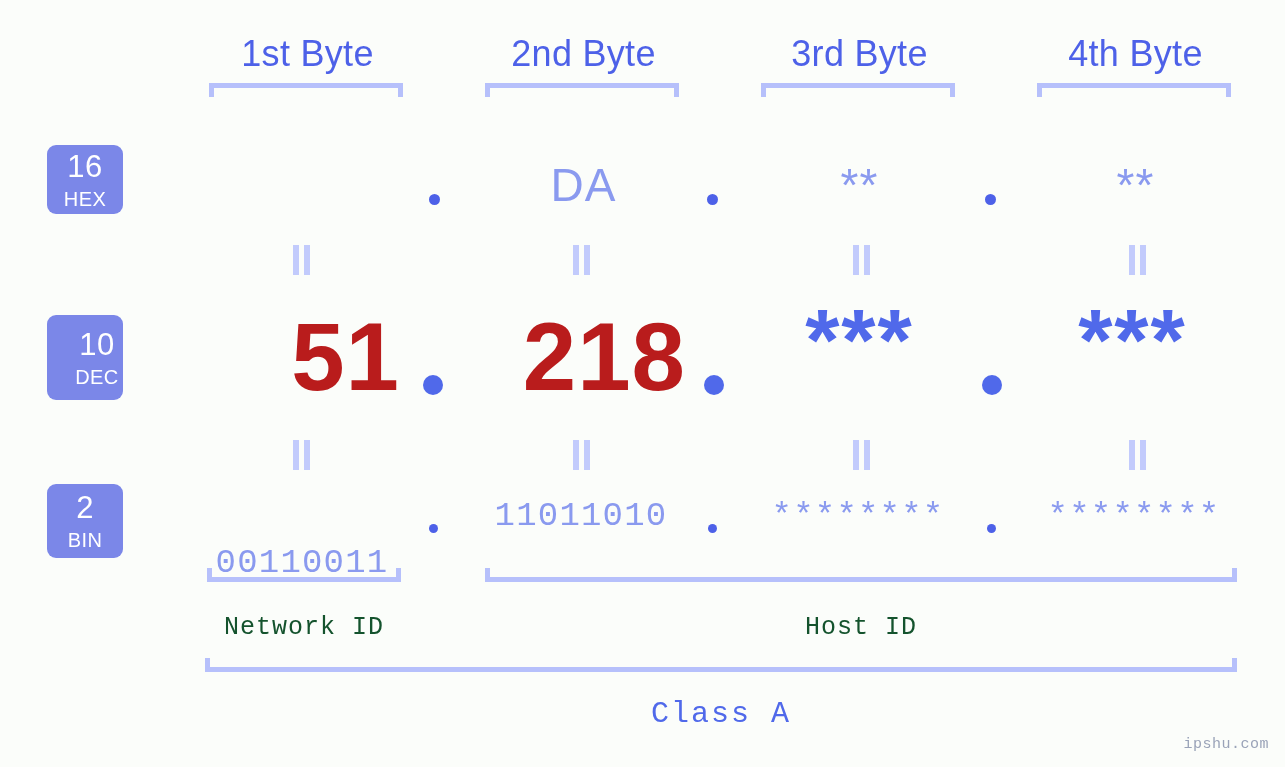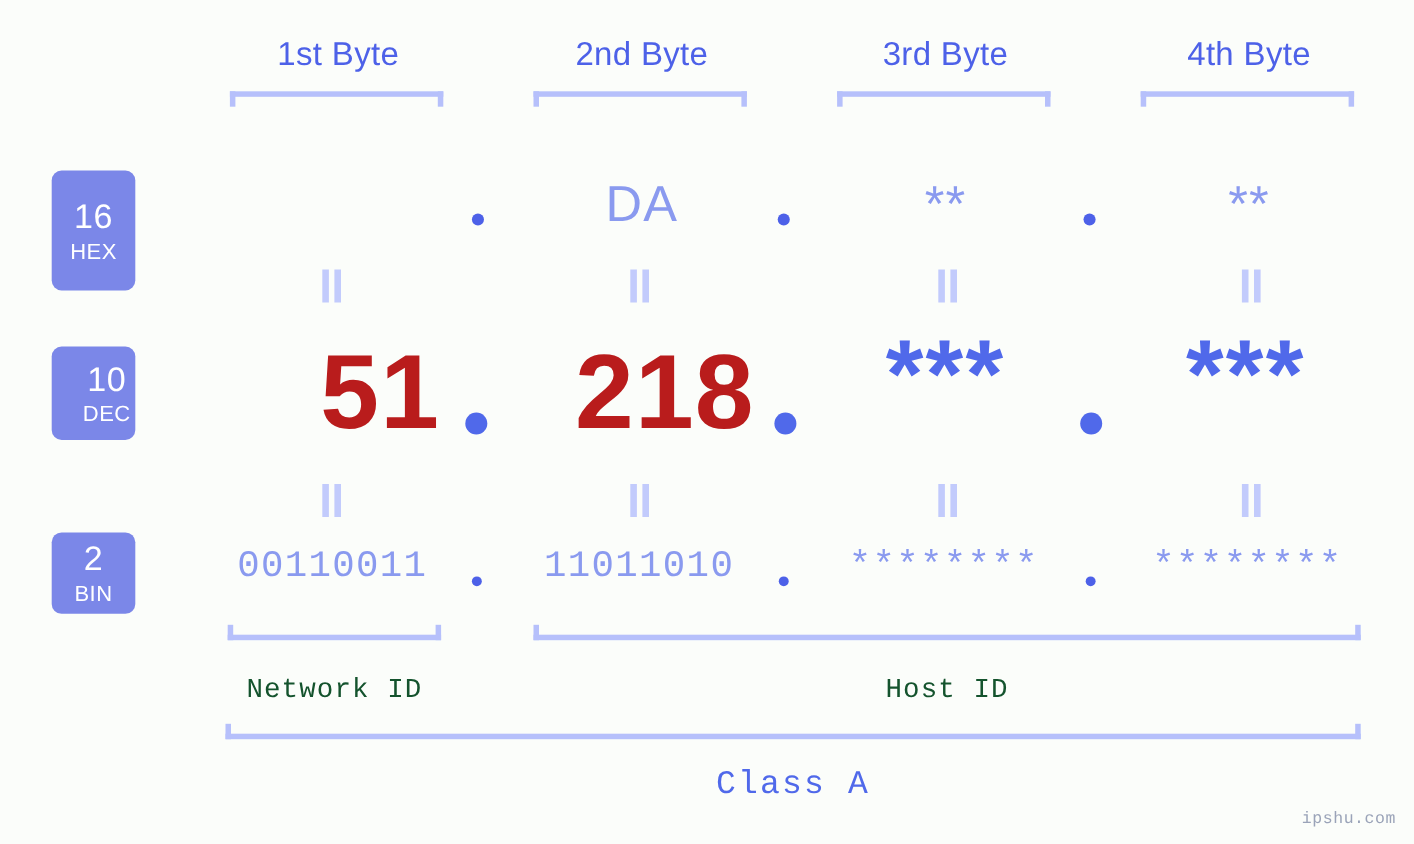--- a/index.html
+++ b/index.html
@@ -17,21 +17,21 @@
   #stage {
     position: relative;
     width: 1285px;
     height: 767px;
   }
 
   
   .byte-header {
     position: absolute;
     top: 33px;
-    font-size: 30px;
+    font-size: 36px;
     color: #4d61e8;
     text-align: center;
     letter-spacing: 0.3px;
     font-family: "Liberation Sans", sans-serif;
   }
 
   
   .bracket-down {
     position: absolute;
     border-top: 5px solid #b6c0fb;
@@ -69,21 +69,21 @@
     font-size: 31px;
     font-weight: 400;
     letter-spacing: 0.5px;
   }
   .badge .nm {
     font-size: 20px;
     font-weight: 400;
     margin-top: 7px;
     letter-spacing: 0.4px;
   }
-  #badge-hex { top: 155px; height: 109px; align-items: center; }
+  #badge-hex { top: 145px; height: 69px; align-items: center; }
   #badge-dec { top: 315px; height: 85px; padding-left: 24px; }
   #badge-bin { top: 484px; height: 74px; }
 
   
   .hex-val {
     position: absolute;
     top: 158px;
     font-size: 46px;
     color: #8a9aef;
     text-align: center;
@@ -245,21 +245,21 @@
   <div class="eq" style="left:290px; top:440px;"></div>
   <div class="eq" style="left:570px; top:440px;"></div>
   <div class="eq" style="left:850px; top:440px;"></div>
   <div class="eq" style="left:1126px; top:440px;"></div>
 
   <div class="badge" id="badge-bin">
     <span class="num">2</span>
     <span class="nm">BIN</span>
   </div>
 
-  <div class="bin-val" style="left:203px; width:198px;">00110011</div>
+  <div class="bin-val" style="left:203px; width:198px;margin-top:47px;">00110011</div>
   <div class="bin-dot" style="left:429px;"></div>
   <div class="bin-val" style="left:482px; width:198px;">11011010</div>
   <div class="bin-dot" style="left:708px;"></div>
   <div class="bin-val" style="left:759px; width:198px;">********</div>
   <div class="bin-dot" style="left:987px;"></div>
   <div class="bin-val" style="left:1035px; width:198px;">********</div>
 
   <div class="bracket-up" style="left:207px; top:568px; width:194px;"></div>
   <div class="bracket-up" style="left:485px; top:568px; width:752px;"></div>
 

